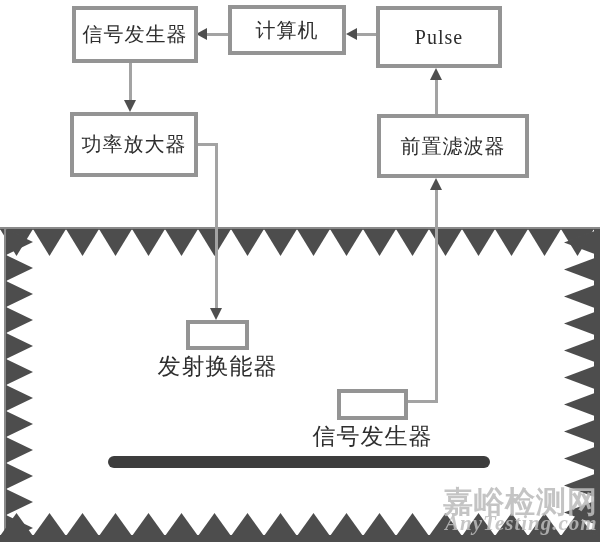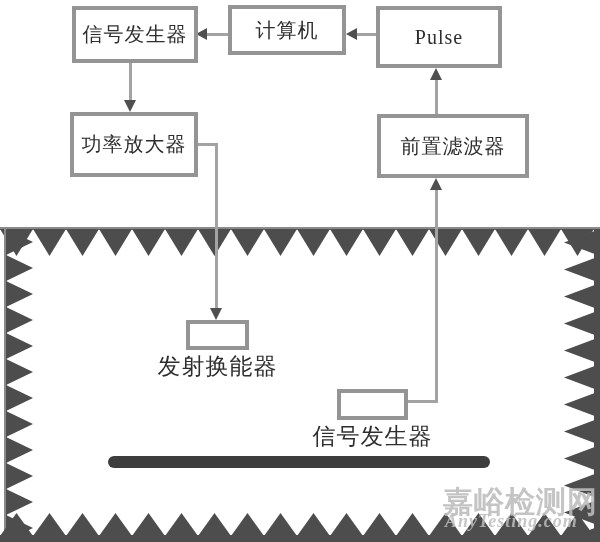--- a/index.html
+++ b/index.html
@@ -38,21 +38,21 @@
   .bar{
     position:absolute;left:108px;top:456px;width:382px;height:12px;
     background:var(--material-bar,#3d3d3d);border-radius:7px;z-index:5;
   }
   
   .wm1{
     position:absolute;left:443px;top:482px;font-size:30px;font-weight:bold;
     letter-spacing:1px;color:var(--watermark,#bdbdbd);opacity:.88;z-index:9;white-space:nowrap;
   }
   .wm2{
-    position:absolute;left:445px;top:511px;font-size:18px;font-weight:bold;font-style:italic;
+    position:absolute;left:445px;top:511px;font-size:21px;font-weight:bold;font-style:italic;
     letter-spacing:1px;color:var(--watermark,#bdbdbd);opacity:.85;z-index:9;white-space:nowrap;
   }
 </style>
 </head>
 <body>
 
 <div class="stage">
 
   <svg class="teeth" style="left:0;top:227px" width="600" height="32">
     <defs>

